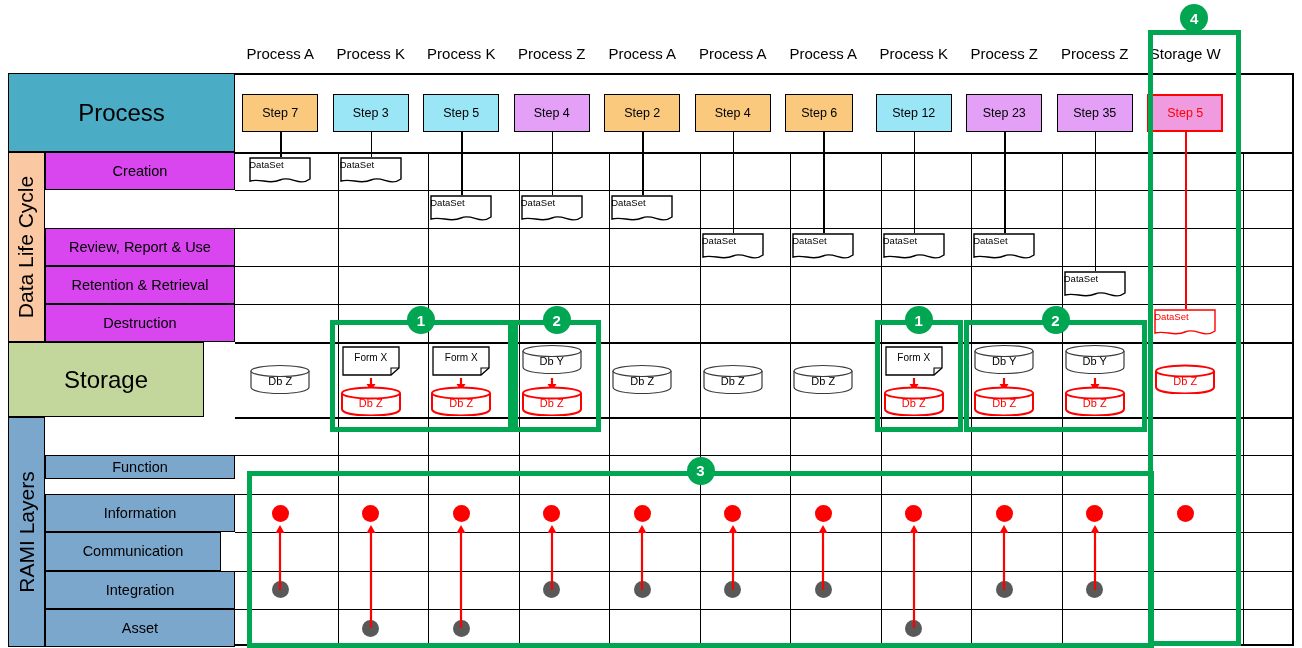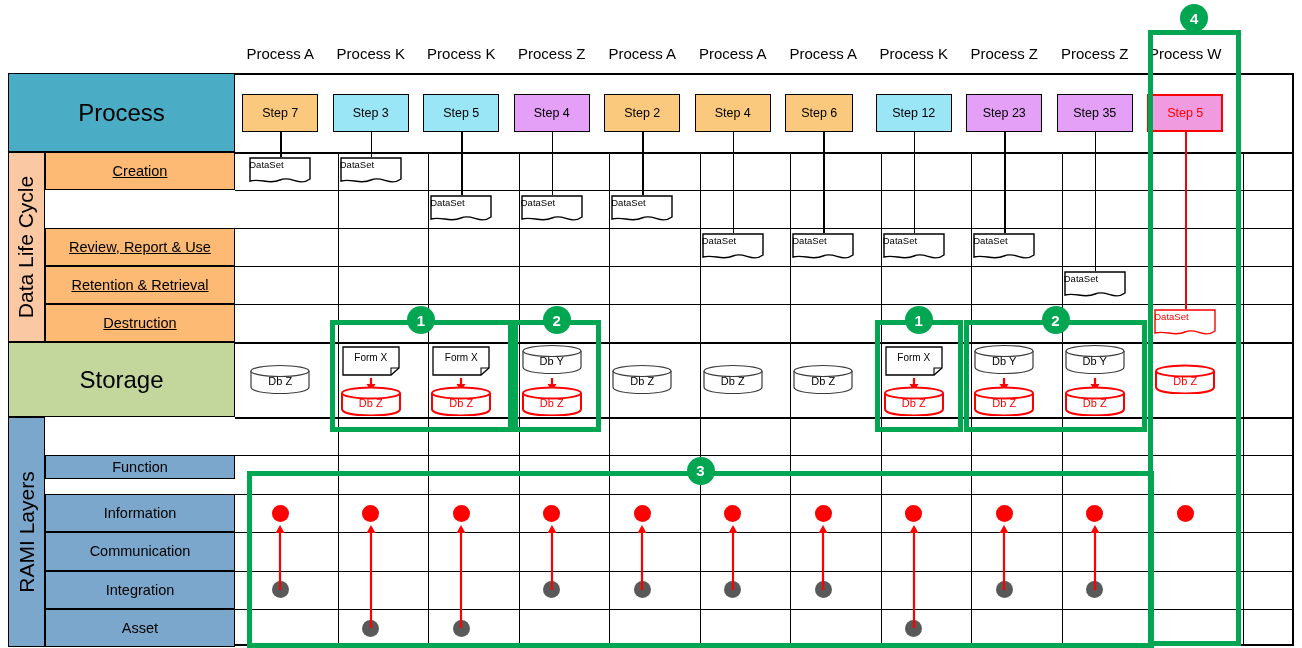--- a/index.html
+++ b/index.html
@@ -12,21 +12,21 @@
   .hline.thick{height:2px;}
   .vline{position:absolute;width:1px;background:#000;}
 
   
   .bandcell{position:absolute;box-sizing:border-box;display:flex;align-items:center;justify-content:center;
             border:1px solid #000;color:#000;}
   .bandcell.process{background:#4BACC6;font-size:24px;}
   .bandcell.storage{background:#C3D69B;font-size:24px;}
   .rowlabel{position:absolute;box-sizing:border-box;display:flex;align-items:center;justify-content:center;
             border:1px solid #000;font-size:14.5px;color:#000;}
-  .rowlabel.dlc{background:#fdba74;text-decoration:underline;}
+  .rowlabel.dlc{background:#d946ef;}
   .rowlabel.rami{background:#7BA7CC;}
   .sidelabel{position:absolute;box-sizing:border-box;display:flex;align-items:center;justify-content:center;
              border:1px solid #000;}
   .sidelabel.dlc{background:#FAC9A4;}
   .sidelabel.rami{background:#7BA7CC;}
   .sidelabel span{display:block;transform:rotate(-90deg);white-space:nowrap;font-size:21px;color:#000;}
 
   
   .colhead{position:absolute;text-align:center;font-size:15px;color:#000;white-space:nowrap;}
 
@@ -76,27 +76,27 @@
 <div id="stage">
     <div class="gridframe" style="left: 8px; top: 73px; width: 1286px; height: 573px;"></div>
     <div class="bandcell process" style="left: 8px; top: 73px; width: 227px; height: 79px;">Process</div>
     <div class="sidelabel dlc" style="left: 8px; top: 152px; width: 37px; height: 190px;">
       <span>Data Life Cycle</span>
     </div>
     <div class="rowlabel dlc" style="left: 45px; top: 152px; width: 190px; height: 38px;">Creation</div>
     <div class="rowlabel dlc" style="left: 45px; top: 228px; width: 190px; height: 38px;">Review, Report &amp; Use</div>
     <div class="rowlabel dlc" style="left: 45px; top: 266px; width: 190px; height: 38px;">Retention &amp; Retrieval</div>
     <div class="rowlabel dlc" style="left: 45px; top: 304px; width: 190px; height: 38px;">Destruction</div>
-    <div class="bandcell storage" style="left: 8px; top: 342px; width: 227px; height: 75px;">Storage</div>
+    <div class="bandcell storage" style="left: 8px; top: 342px; width: 196px; height: 75px;">Storage</div>
     <div class="sidelabel rami" style="left: 8px; top: 417px; width: 37px; height: 230.4px;">
       <span>RAMI Layers</span>
     </div>
     <div class="rowlabel rami" style="left: 45px; top: 455.4px; width: 190px; height: 24px;">Function</div>
     <div class="rowlabel rami" style="left: 45px; top: 493.8px; width: 190px; height: 38.4px;">Information</div>
-    <div class="rowlabel rami" style="left: 45px; top: 532.2px; width: 190px; height: 38.4px;">Communication</div>
+    <div class="rowlabel rami" style="left: 45px; top: 532.2px; width: 176px; height: 38.4px;">Communication</div>
     <div class="rowlabel rami" style="left: 45px; top: 570.6px; width: 190px; height: 38.4px;">Integration</div>
     <div class="rowlabel rami" style="left: 45px; top: 609px; width: 190px; height: 38.4px;">Asset</div>
     <div class="hline thick" style="left: 235px; top: 152px; width: 1059px;"></div>
     <div class="hline" style="left: 235px; top: 190px; width: 1059px;"></div>
     <div class="hline" style="left: 235px; top: 228px; width: 1059px;"></div>
     <div class="hline" style="left: 235px; top: 266px; width: 1059px;"></div>
     <div class="hline" style="left: 235px; top: 304px; width: 1059px;"></div>
     <div class="hline thick" style="left: 235px; top: 342px; width: 1059px;"></div>
     <div class="hline" style="left: 235px; top: 455.4px; width: 1059px;"></div>
     <div class="hline" style="left: 235px; top: 493.8px; width: 1059px;"></div>
@@ -118,21 +118,21 @@
     <div class="colhead" style="left: 230.25px; top: 45px; width: 100px;">Process A</div>
     <div class="colhead" style="left: 320.75px; top: 45px; width: 100px;">Process K</div>
     <div class="colhead" style="left: 411.25px; top: 45px; width: 100px;">Process K</div>
     <div class="colhead" style="left: 501.75px; top: 45px; width: 100px;">Process Z</div>
     <div class="colhead" style="left: 592.25px; top: 45px; width: 100px;">Process A</div>
     <div class="colhead" style="left: 682.75px; top: 45px; width: 100px;">Process A</div>
     <div class="colhead" style="left: 773.25px; top: 45px; width: 100px;">Process A</div>
     <div class="colhead" style="left: 863.75px; top: 45px; width: 100px;">Process K</div>
     <div class="colhead" style="left: 954.25px; top: 45px; width: 100px;">Process Z</div>
     <div class="colhead" style="left: 1044.75px; top: 45px; width: 100px;">Process Z</div>
-    <div class="colhead" style="left: 1135.25px; top: 45px; width: 100px;">Process W</div>
+    <div class="colhead" style="left: 1135.25px; top: 45px; width: 100px;">Storage W</div>
     <div class="step c-orange" style="left: 242.25px; top: 94px; width: 76px; height: 38px;">Step 7</div>
     <div class="conn" style="left: 280.25px; top: 132px; height: 25px;"></div>
     <div class="step c-cyan" style="left: 332.75px; top: 94px; width: 76px; height: 38px;">Step 3</div>
     <div class="conn" style="left: 370.75px; top: 132px; height: 25px;"></div>
     <div class="step c-cyan" style="left: 423.25px; top: 94px; width: 76px; height: 38px;">Step 5</div>
     <div class="conn" style="left: 461.25px; top: 132px; height: 63px;"></div>
     <div class="step c-violet" style="left: 513.75px; top: 94px; width: 76px; height: 38px;">Step 4</div>
     <div class="conn" style="left: 551.75px; top: 132px; height: 63px;"></div>
     <div class="step c-orange" style="left: 604.25px; top: 94px; width: 76px; height: 38px;">Step 2</div>
     <div class="conn" style="left: 642.25px; top: 132px; height: 63px;"></div>

